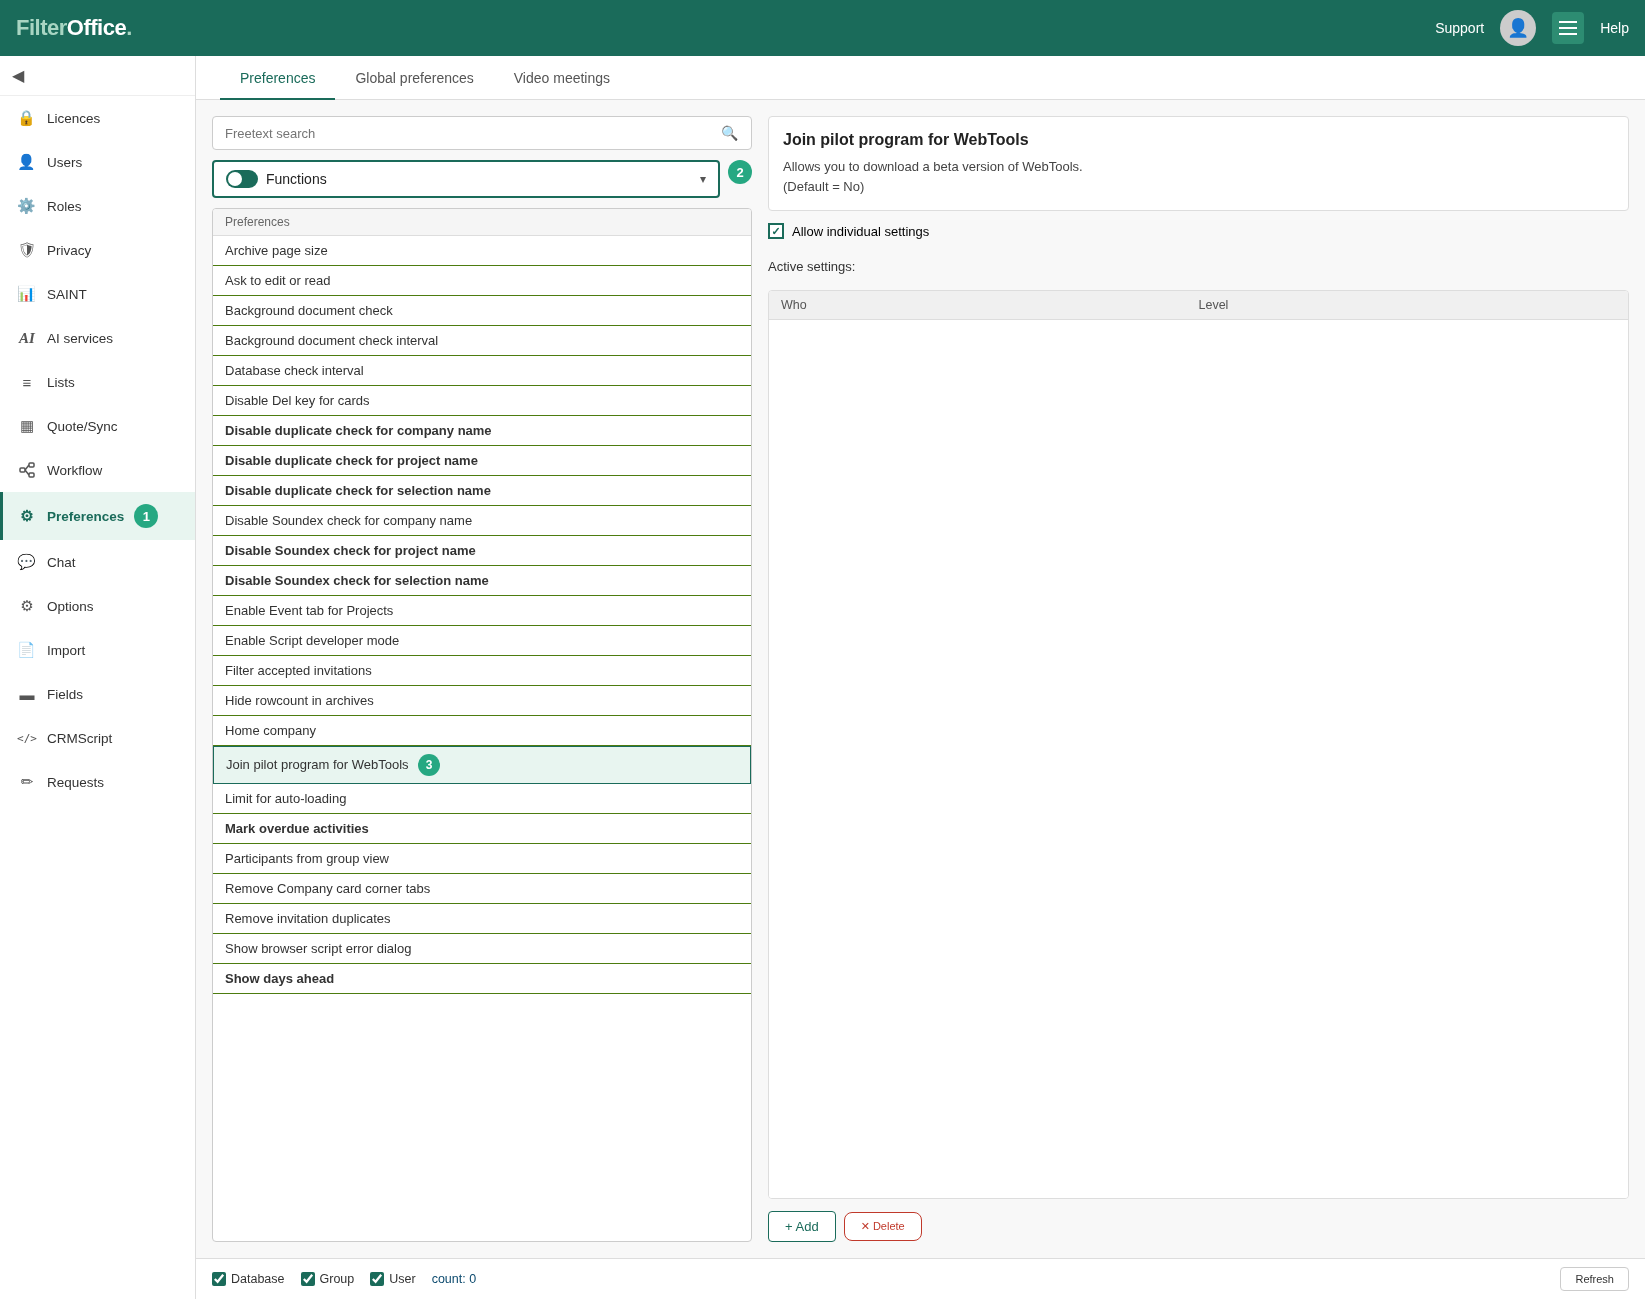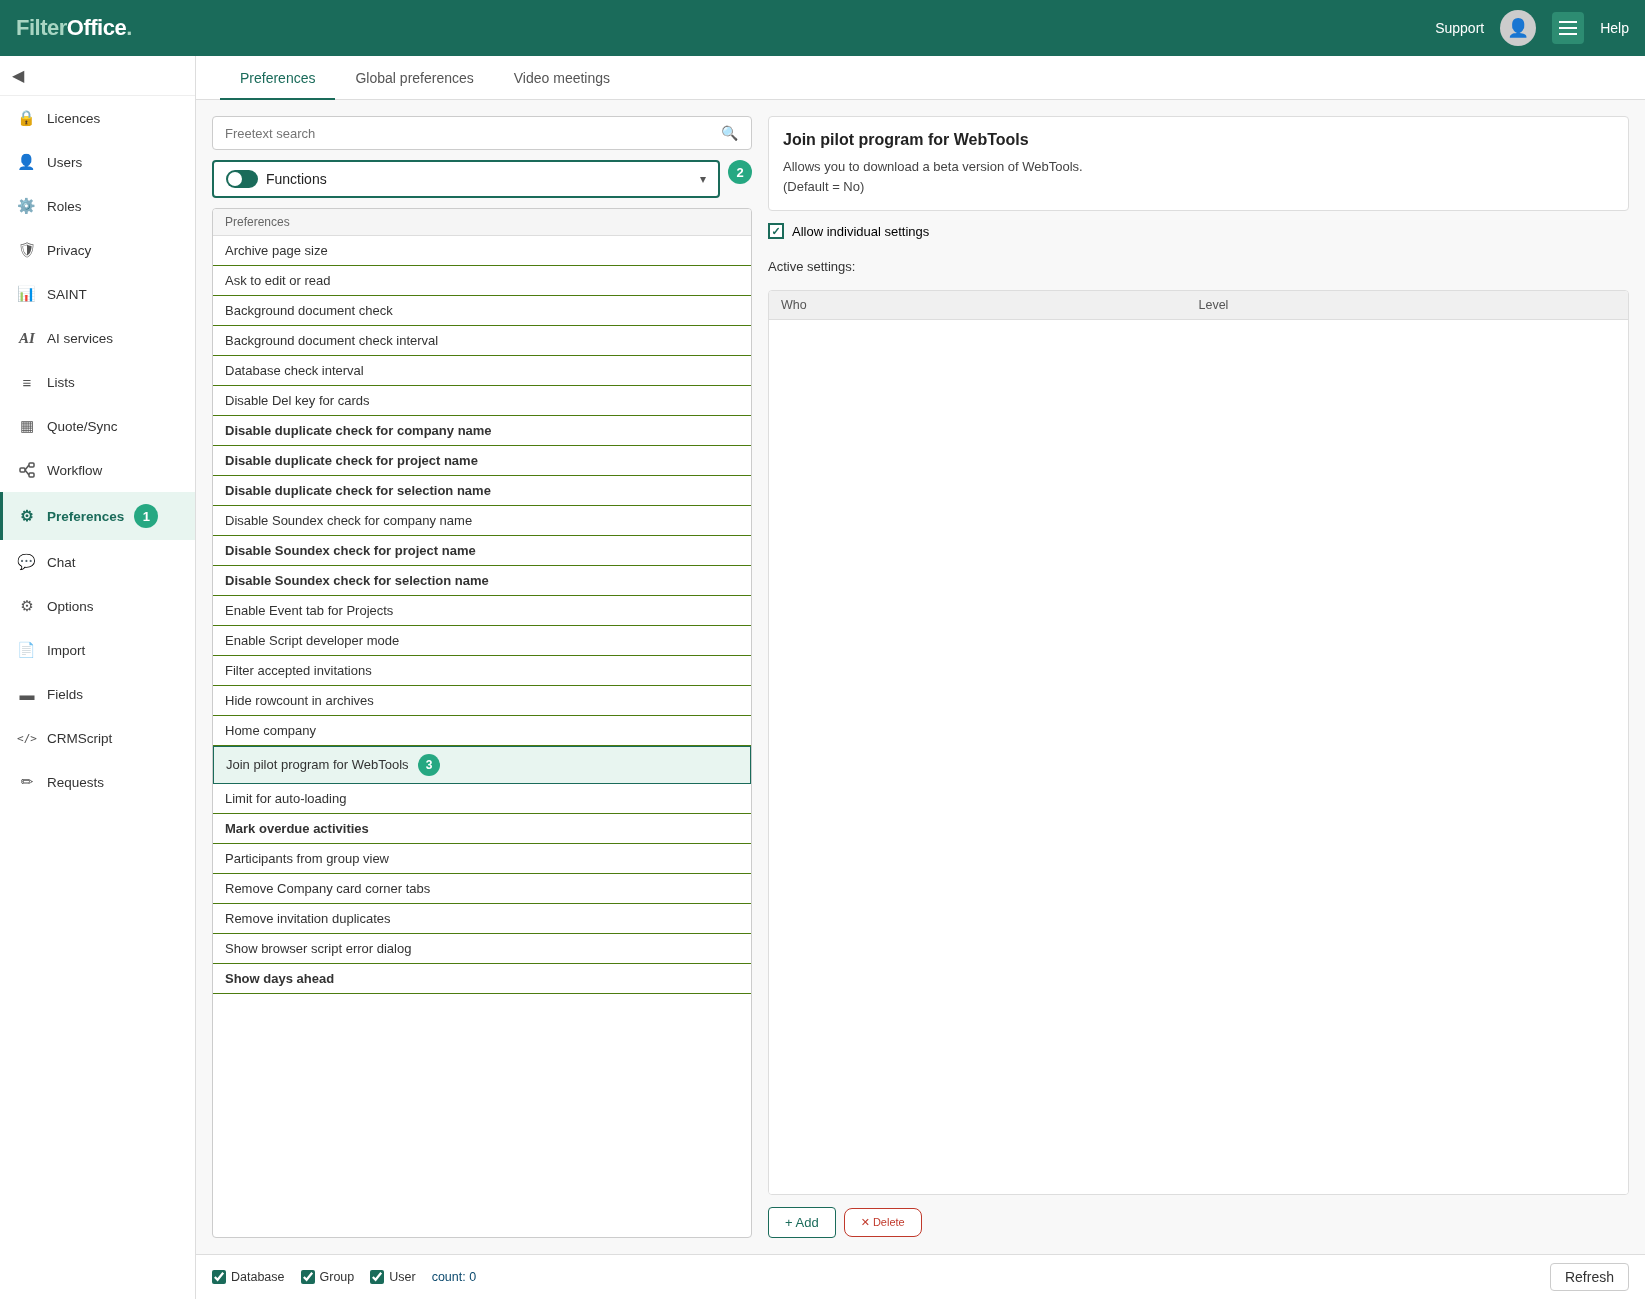--- a/index.html
+++ b/index.html
@@ -377,21 +377,21 @@
       font-size: 12.5px; color: #333;
     }
     .footer-check input { width: 14px; height: 14px; accent-color: #1a6b5a; }
     .footer-count { font-size: 12.5px; color: #0c4a6e; }
     .btn-refresh {
       margin-left: auto;
       background: white;
       border: 1px solid #ccc;
       padding: 5px 14px;
       border-radius: 4px;
-      font-size: 14px;
+      font-size: 11px;
       cursor: pointer;
       color: #333;
     }
 
     ::-webkit-scrollbar { width: 6px; }
     ::-webkit-scrollbar-thumb { background: #ccc; border-radius: 3px; }
   </style>
 </head>
 <body>
 

